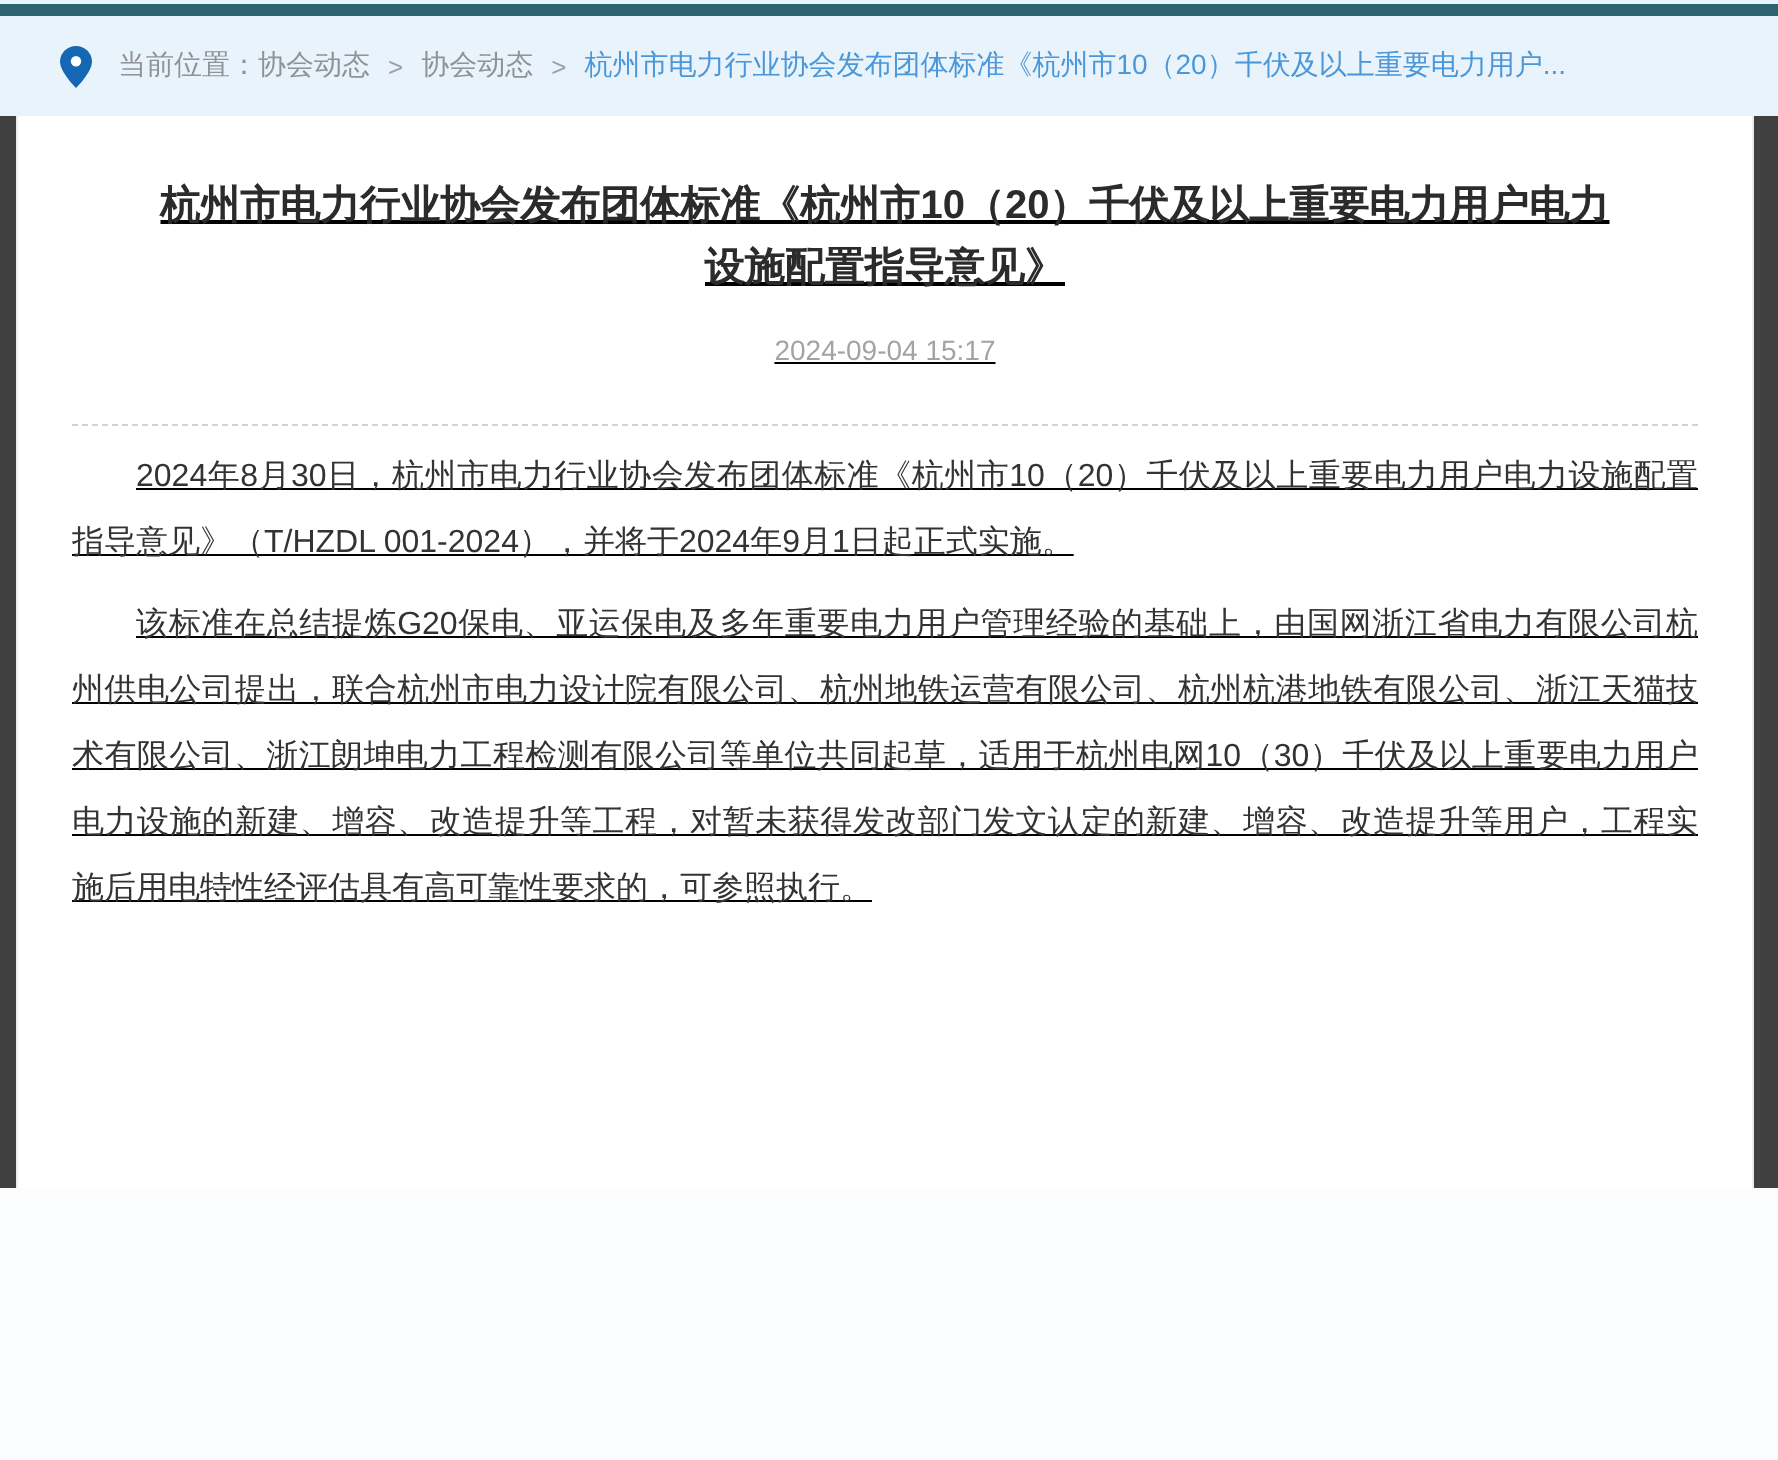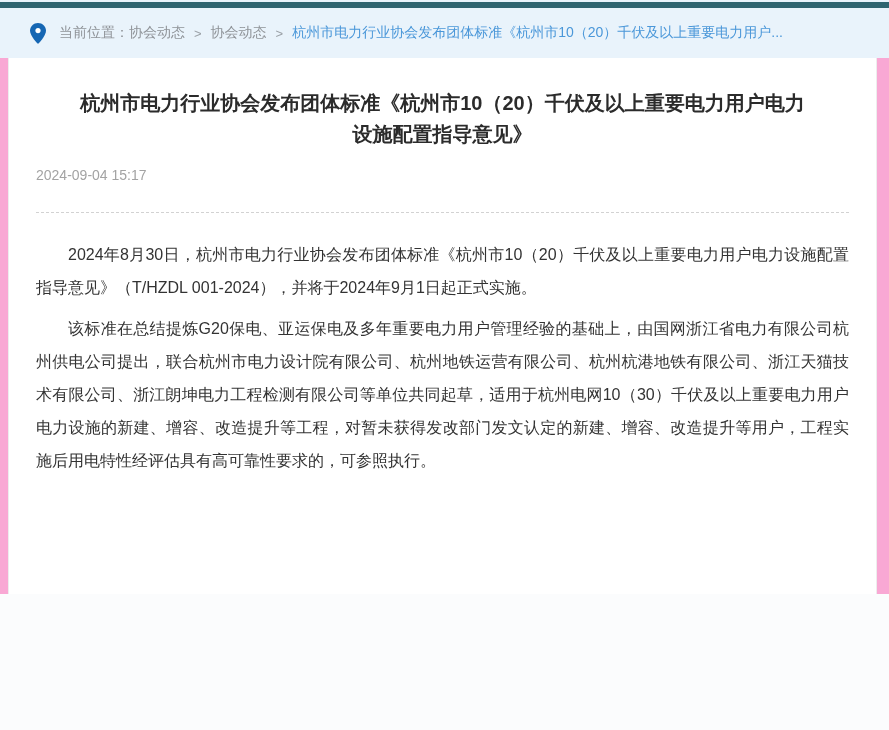--- a/index.html
+++ b/index.html
@@ -1,21 +1,21 @@
 <!DOCTYPE html>
 <html><head>
 <meta charset="utf-8">
 <style>
   * { box-sizing: border-box; margin: 0; padding: 0; }
   html, body {
     width: 889px;
     font-family: "Liberation Sans", "DejaVu Sans", sans-serif;
     background: #fbfcfd;
   }
-  .page { width: 889px; height: 594px; overflow: hidden; background: #f9a8d4; }
+  .page { width: 889px; height: 594px; overflow: hidden; background: #404040; text-decoration: underline; }
 
   
   .header {
     width: 100%;
     height: 58px;
     background: #e9f3fb;
     position: relative;
   }
   .topbar {
     position: absolute;
@@ -59,30 +59,31 @@
   .article-title {
     font-size: 20px;
     font-weight: bold;
     color: #2b2b2b;
     text-align: center;
     line-height: 1.55;
     padding: 0 40px;
   }
   .article-date {
     margin-top: 17px;
+    text-align: center;
     font-size: 14px;
     color: #a3a3a3;
   }
   .divider {
     margin-top: 29px;
     border: none;
     border-top: 1px dashed #d2d2d2;
     height: 0;
   }
-  .body-text { margin-top: 25px; }
+  .body-text { margin-top: 9px; }
   .body-text p {
     font-size: 16px;
     color: #333333;
     line-height: 33px;
     text-align: justify;
     text-indent: 2em;
     margin-bottom: 8px;
   }
 </style>
 </head>

